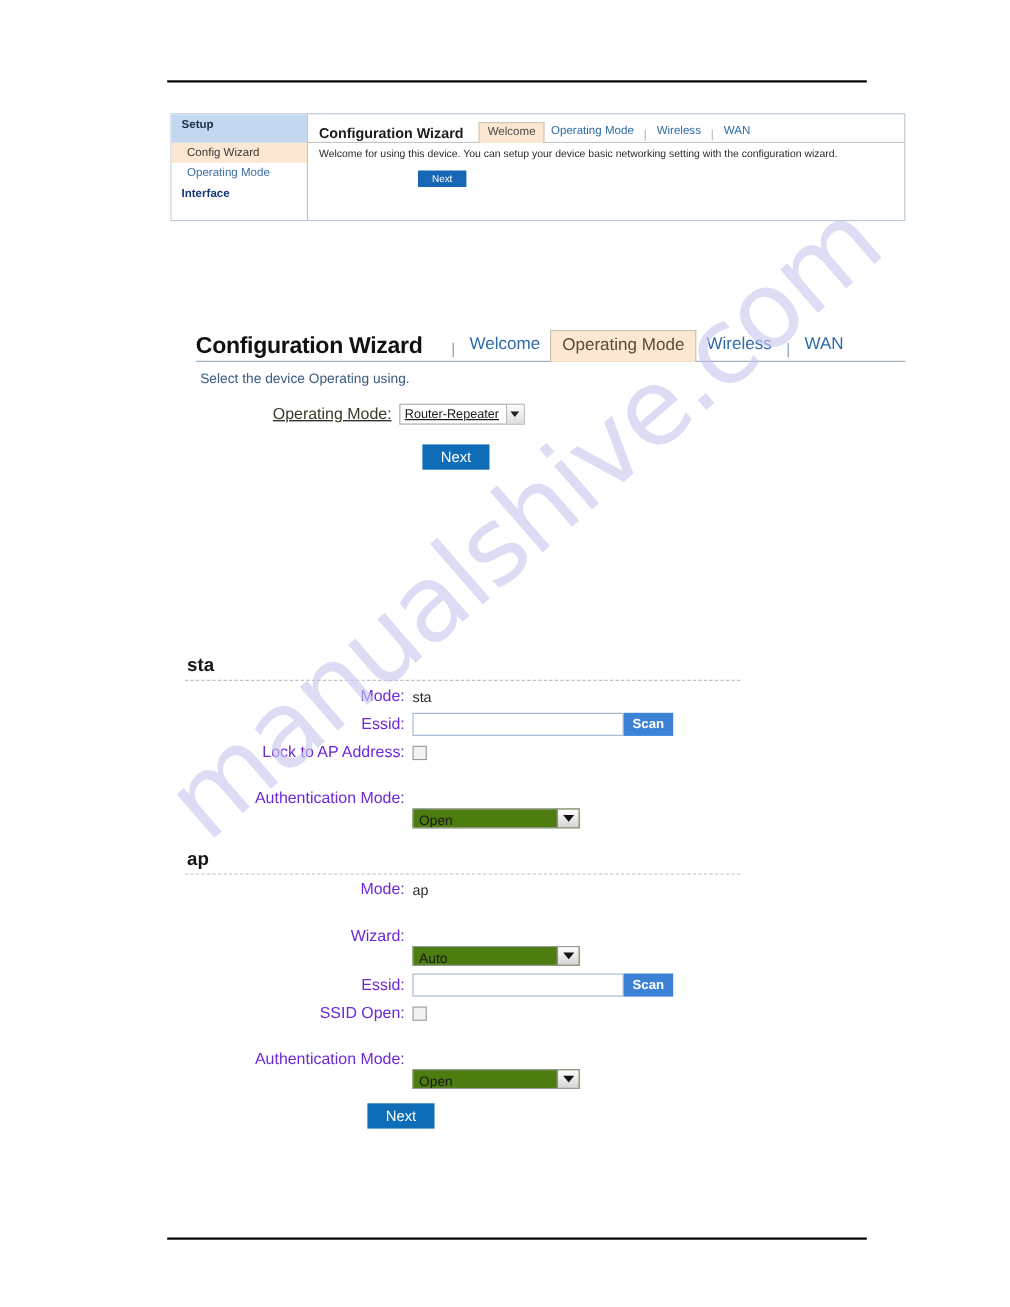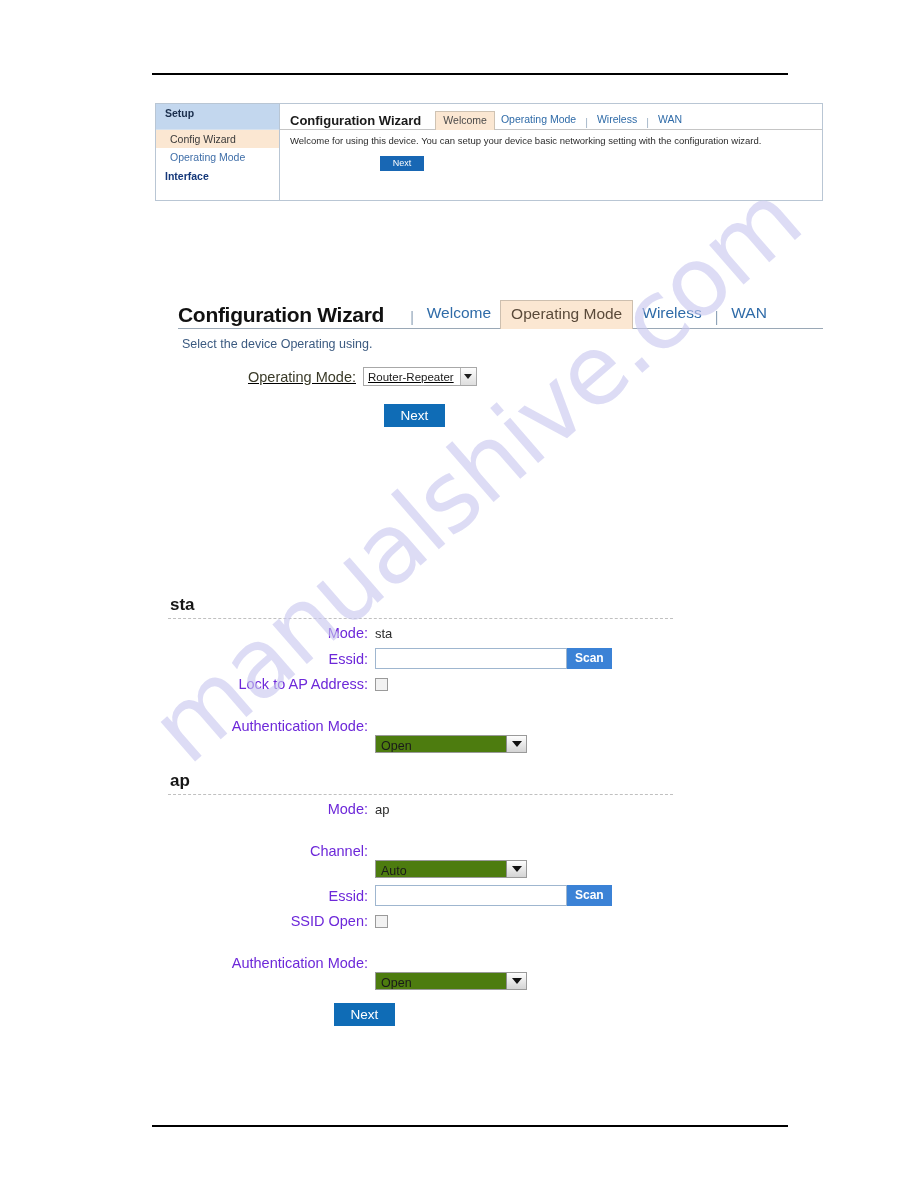--- a/index.html
+++ b/index.html
@@ -488,21 +488,21 @@
   <div>
     <div class="sec-head">ap</div>
     <div class="sec-divider"></div>
 
     <div class="f3-row">
       <div class="f3-label">Mode:</div>
       <div class="f3-static">ap</div>
     </div>
 
     <div class="f3-row">
-      <div class="f3-label">Channel:</div>
+      <div class="f3-label">Wizard:</div>
       <div class="sel-wide">
         <div class="sel-val">Auto</div>
         <div class="sel-arrow">
             <i></i>
           </div>
       </div>
     </div>
 
     <div class="f3-row">
       <div class="f3-label">Essid:</div>

